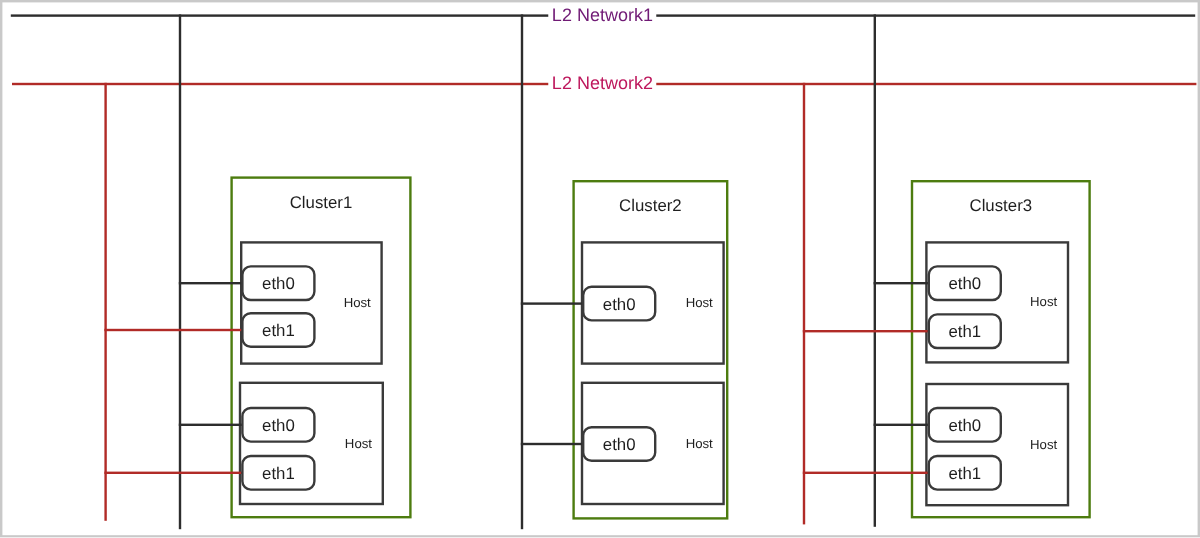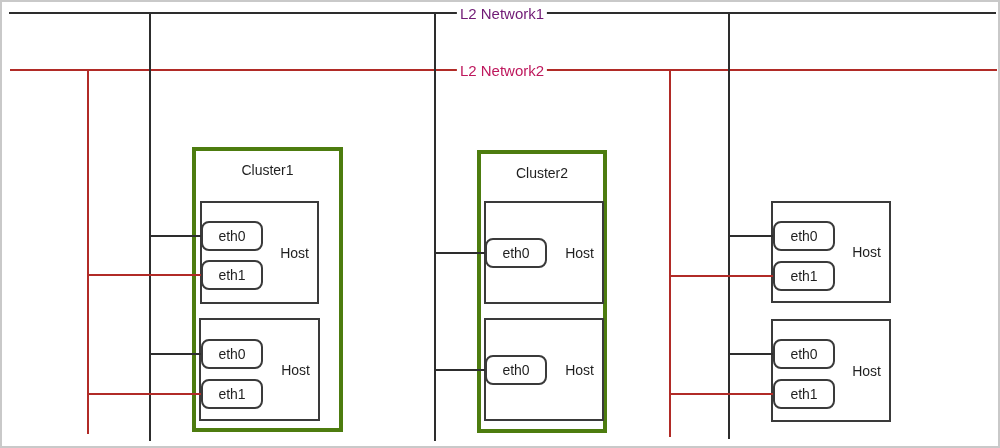--- a/index.html
+++ b/index.html
@@ -17,40 +17,40 @@
 
   
   .line-h { position: absolute; height: 2px; }
   .line-v { position: absolute; width: 2px; }
   .black  { background: #2d2d2d; }
   .red    { background: #b12b27; }
 
   
   .cluster {
     position: absolute;
-    border: 4px solid #4d7c0f;
+    border: 2px solid #4d7c0f;
     background: transparent;
   }
   .cluster-title {
     position: absolute;
     top: 11px; left: 0; right: 0;
     text-align: center;
     font-size: 14px;
     color: #1f1f1f;
   }
   .host {
     position: absolute;
     border: 2px solid #3a3a3a;
     background: transparent;
   }
   .host-label {
     position: absolute;
     right: 8px; top: 50%;
     transform: translateY(-50%);
-    font-size: 14px;
+    font-size: 11px;
     color: #1f1f1f;
   }
   .eth {
     position: absolute;
     width: 62px; height: 30px;
     border: 2px solid #3a3a3a;
     border-radius: 8px;
     background: #ffffff;
     display: flex; align-items: center; justify-content: center;
     font-size: 14px;
@@ -91,20 +91,23 @@
   <div class="cluster" style="left:475px; top:148px; width:130px; height:283px;">
     <div class="cluster-title">Cluster2</div>
   </div>
   <div class="host" style="left:482px; top:199px; width:120px; height:103px;">
     <span class="host-label">Host</span>
   </div>
   <div class="host" style="left:482px; top:316px; width:120px; height:103px;">
     <span class="host-label">Host</span>
   </div>
 
+  <div class="cluster" style="left:757px; top:148px; width:150px; height:282px;">
+    <div class="cluster-title">Cluster3</div>
+  </div>
   <div class="host" style="left:769px; top:199px; width:120px; height:102px;">
     <span class="host-label">Host</span>
   </div>
   <div class="host" style="left:769px; top:317px; width:120px; height:103px;">
     <span class="host-label">Host</span>
   </div>
 
   <div class="line-h black wire" style="left:7px;  top:10px; width:987px;"></div>
   <div class="line-h red wire" style="left:8px;  top:67px; width:987px;"></div>
 

